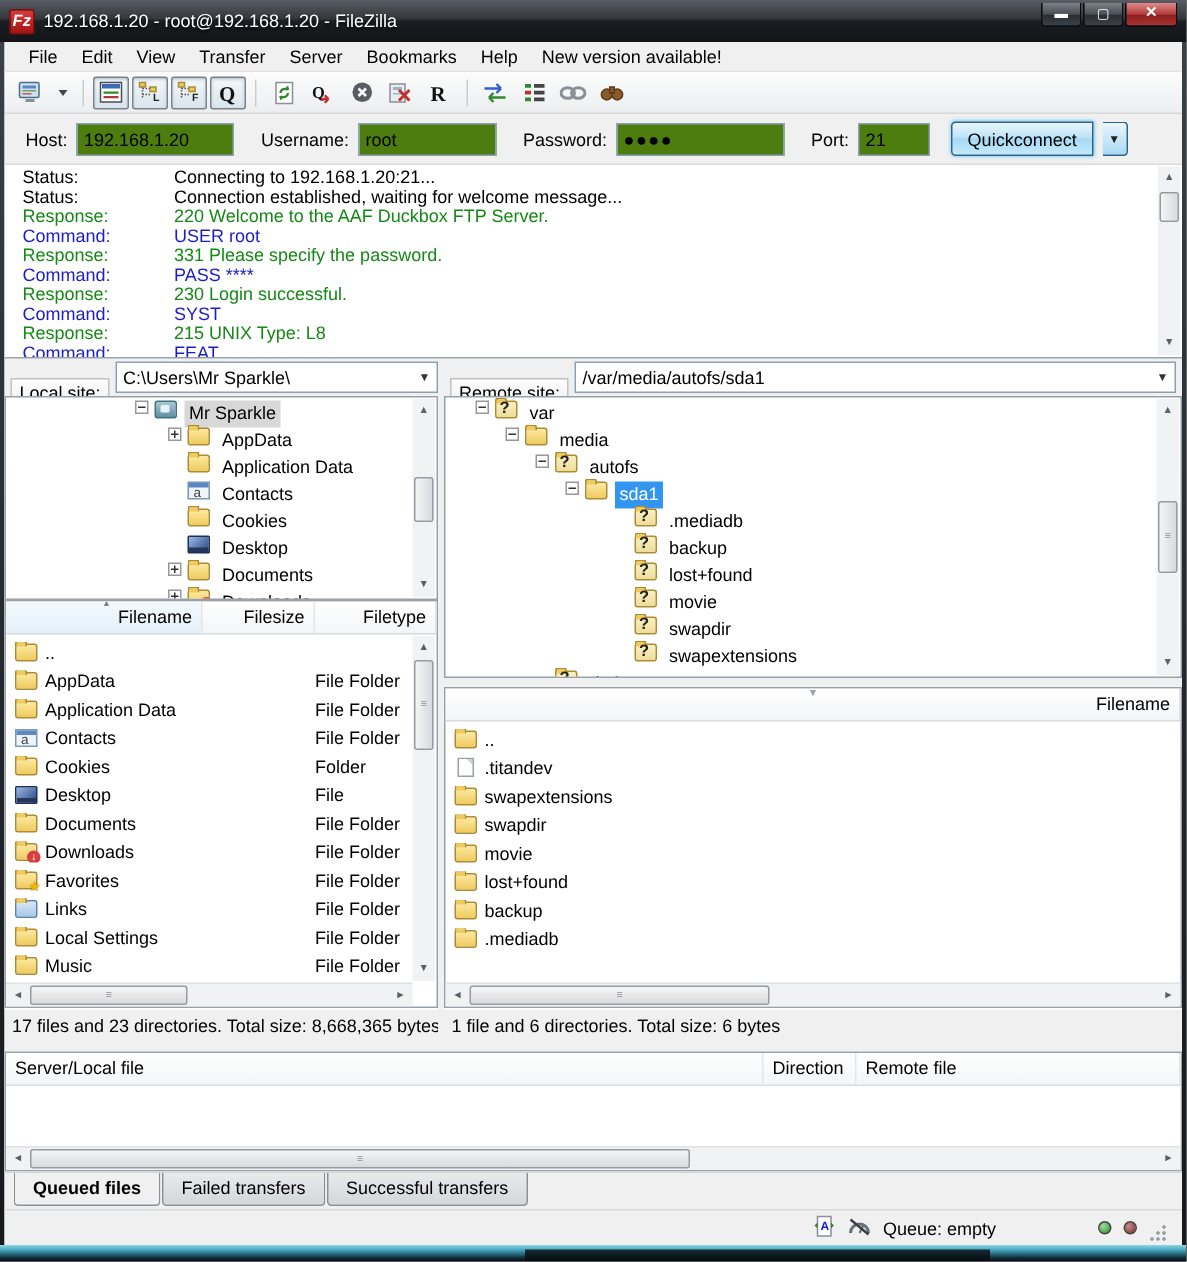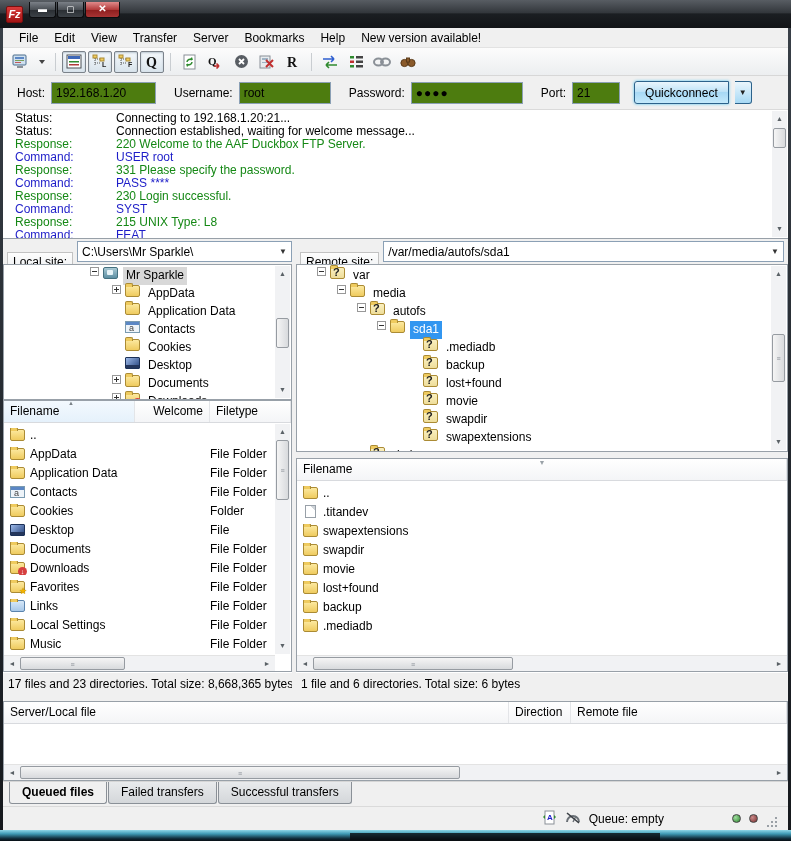--- a/index.html
+++ b/index.html
@@ -116,21 +116,21 @@
   .i-desktop { background:linear-gradient(135deg,#9db9e8,#27457e); border:1px solid #1c3158;
     box-shadow:inset 0 -3px 0 #24365c; border-radius:1px; }
   .i-file { width:11px; flex:0 0 11px; height:13px; margin-left:2px; margin-right:7px; background:#fff; border:1px solid #98a0a8;
     background:linear-gradient(225deg,#cfd4d9 0,#cfd4d9 3px,#fff 3px); }
 
   
   .list-local { height:272px; display:flex; flex-direction:column; }
   .list-remote { height:214px; display:flex; flex-direction:column; }
   .lheader { height:22px; flex:0 0 22px; display:flex; background:linear-gradient(180deg,#ffffff,#f4f5f7);
     border-bottom:1px solid #d8dade; position:relative; }
-  .hcell { padding:3px 6px; border-right:1px solid #e3e5e8; white-space:nowrap; position:relative; }
+  .hcell { padding:3px 6px; border-right:1px solid #e3e5e8; white-space:nowrap; position:relative;text-align:right; }
   .hcell.sorted { background:linear-gradient(180deg,#f3f9fe,#e5f1fb); }
   .sort-arrow { position:absolute; top:-1px; left:64px; font-size:6px; color:#7a8288; }
   .collapse-arrow { position:absolute; top:0px; left:50%; transform:translateX(-50%); font-size:7px; color:#9aa2a8; }
   .lbody { flex:1; position:relative; overflow:hidden; padding-top:2px; }
   .lrow { display:flex; align-items:center; height:19px; white-space:nowrap; }
   .cell { overflow:hidden; }
   .cell.name { display:flex; align-items:center; padding-left:6px; }
   .loc .cell.name { width:132px; flex:0 0 132px; }
   .loc .cell.size { width:74px; flex:0 0 74px; text-align:right; padding-right:10px; }
   .loc .cell.type { flex:1; }
@@ -174,20 +174,21 @@
     background:linear-gradient(180deg,#8fd8e8 0%,#3e9ab4 35%,#123240 75%,#060d12 100%); }
   .bottomchrome .dark { position:absolute; left:350px; width:310px; top:3px; bottom:0; background:#0a0d10; opacity:.8; }
 </style>
 </head>
 <body>
 
 <div class="frame">
 
   <div class="titlebar">
     <div class="appicon">Fz</div>
+    <div class="title-text">192.168.1.20 - root@192.168.1.20 - FileZilla</div>
     <div class="winbtns">
       <div class="winbtn">▬</div>
       <div class="winbtn">▢</div>
       <div class="winbtn close">✕</div>
     </div>
   </div>
 
   <div class="client">
 
     <div class="menubar">
@@ -445,21 +446,21 @@
           <div class="vsb">
             <div class="sb-arrow" style="top:1px">▲</div>
             <div class="sb-thumb" style="top:52px; height:30px"></div>
             <div class="sb-arrow" style="bottom:1px">▼</div>
           </div>
         </div>
 
         <div class="panel list-local loc">
           <div class="lheader">
             <span class="hcell sorted" style="width:131px"><span>Filename</span><span class="sort-arrow">▲</span></span>
-            <span class="hcell" style="width:75px; text-align:right">Welcome</span>
+            <span class="hcell" style="width:75px; text-align:right">Filesize</span>
             <span class="hcell" style="flex:1">Filetype</span>
           </div>
           <div class="lbody" style="margin-right:16px">
 
           <div class="lrow">
                 <span class="cell name">
                   <span class="fic i-folder"></span>
                   <span>..</span>
                 </span>
                 <span class="cell size"></span>

